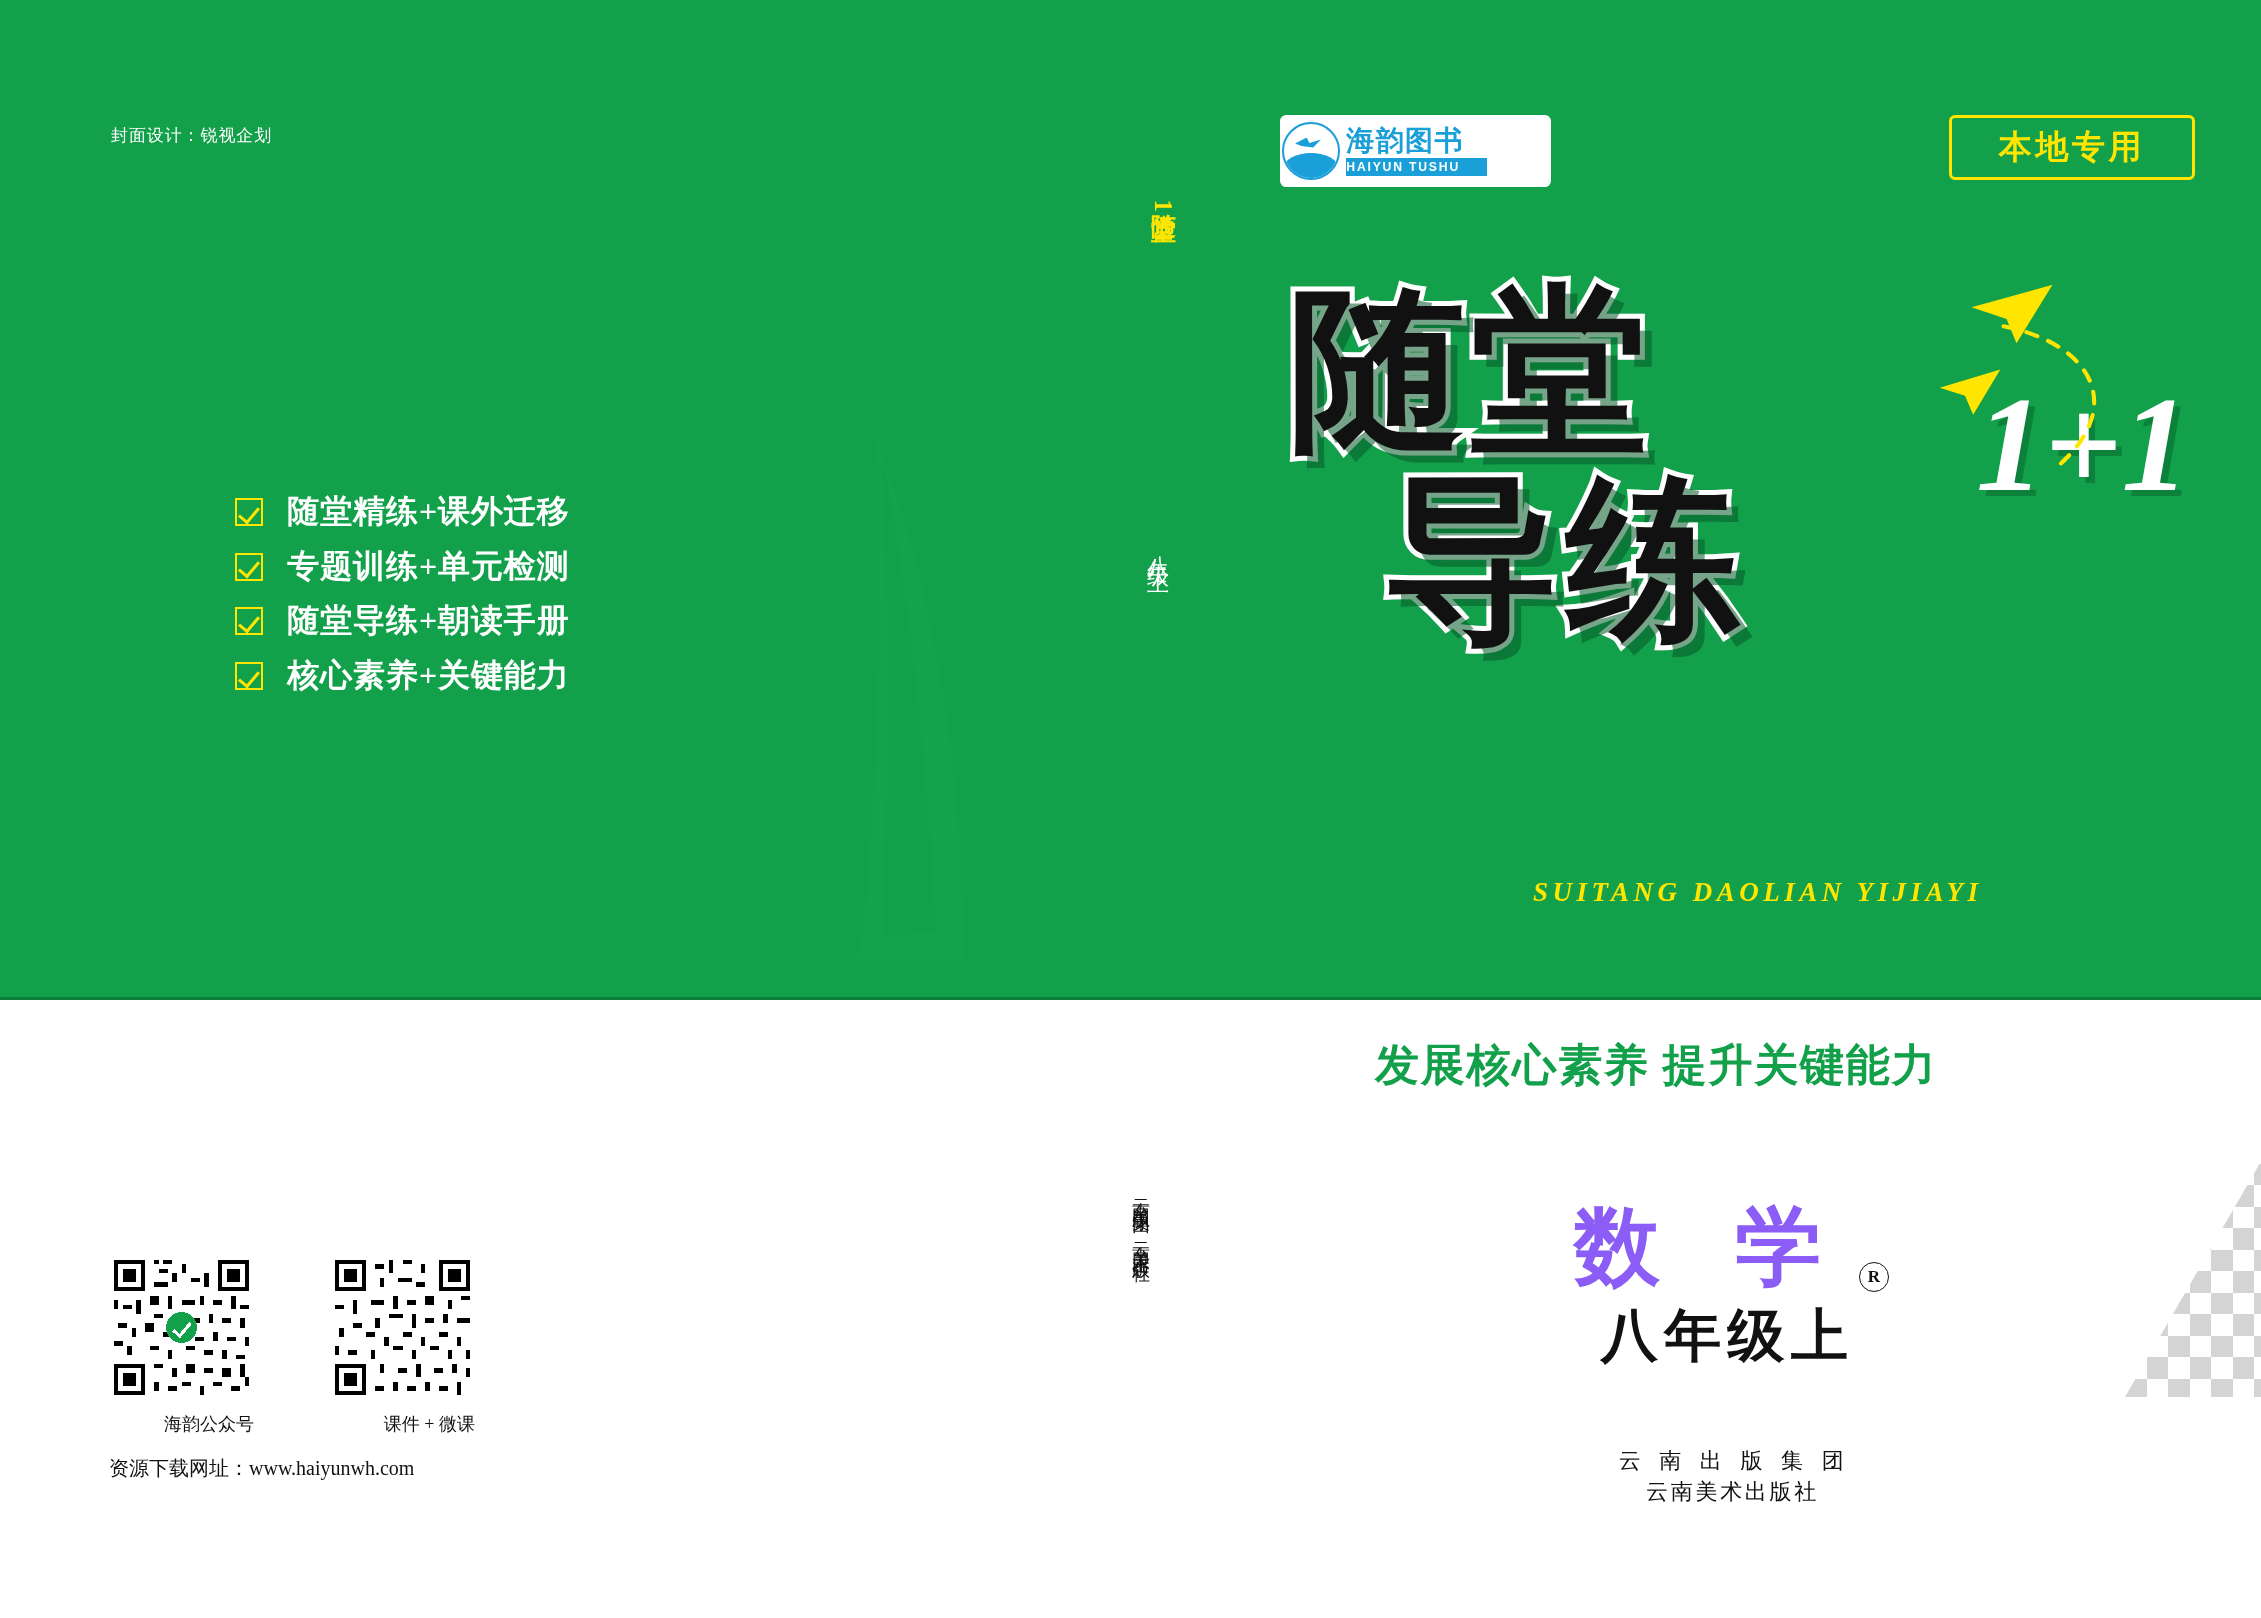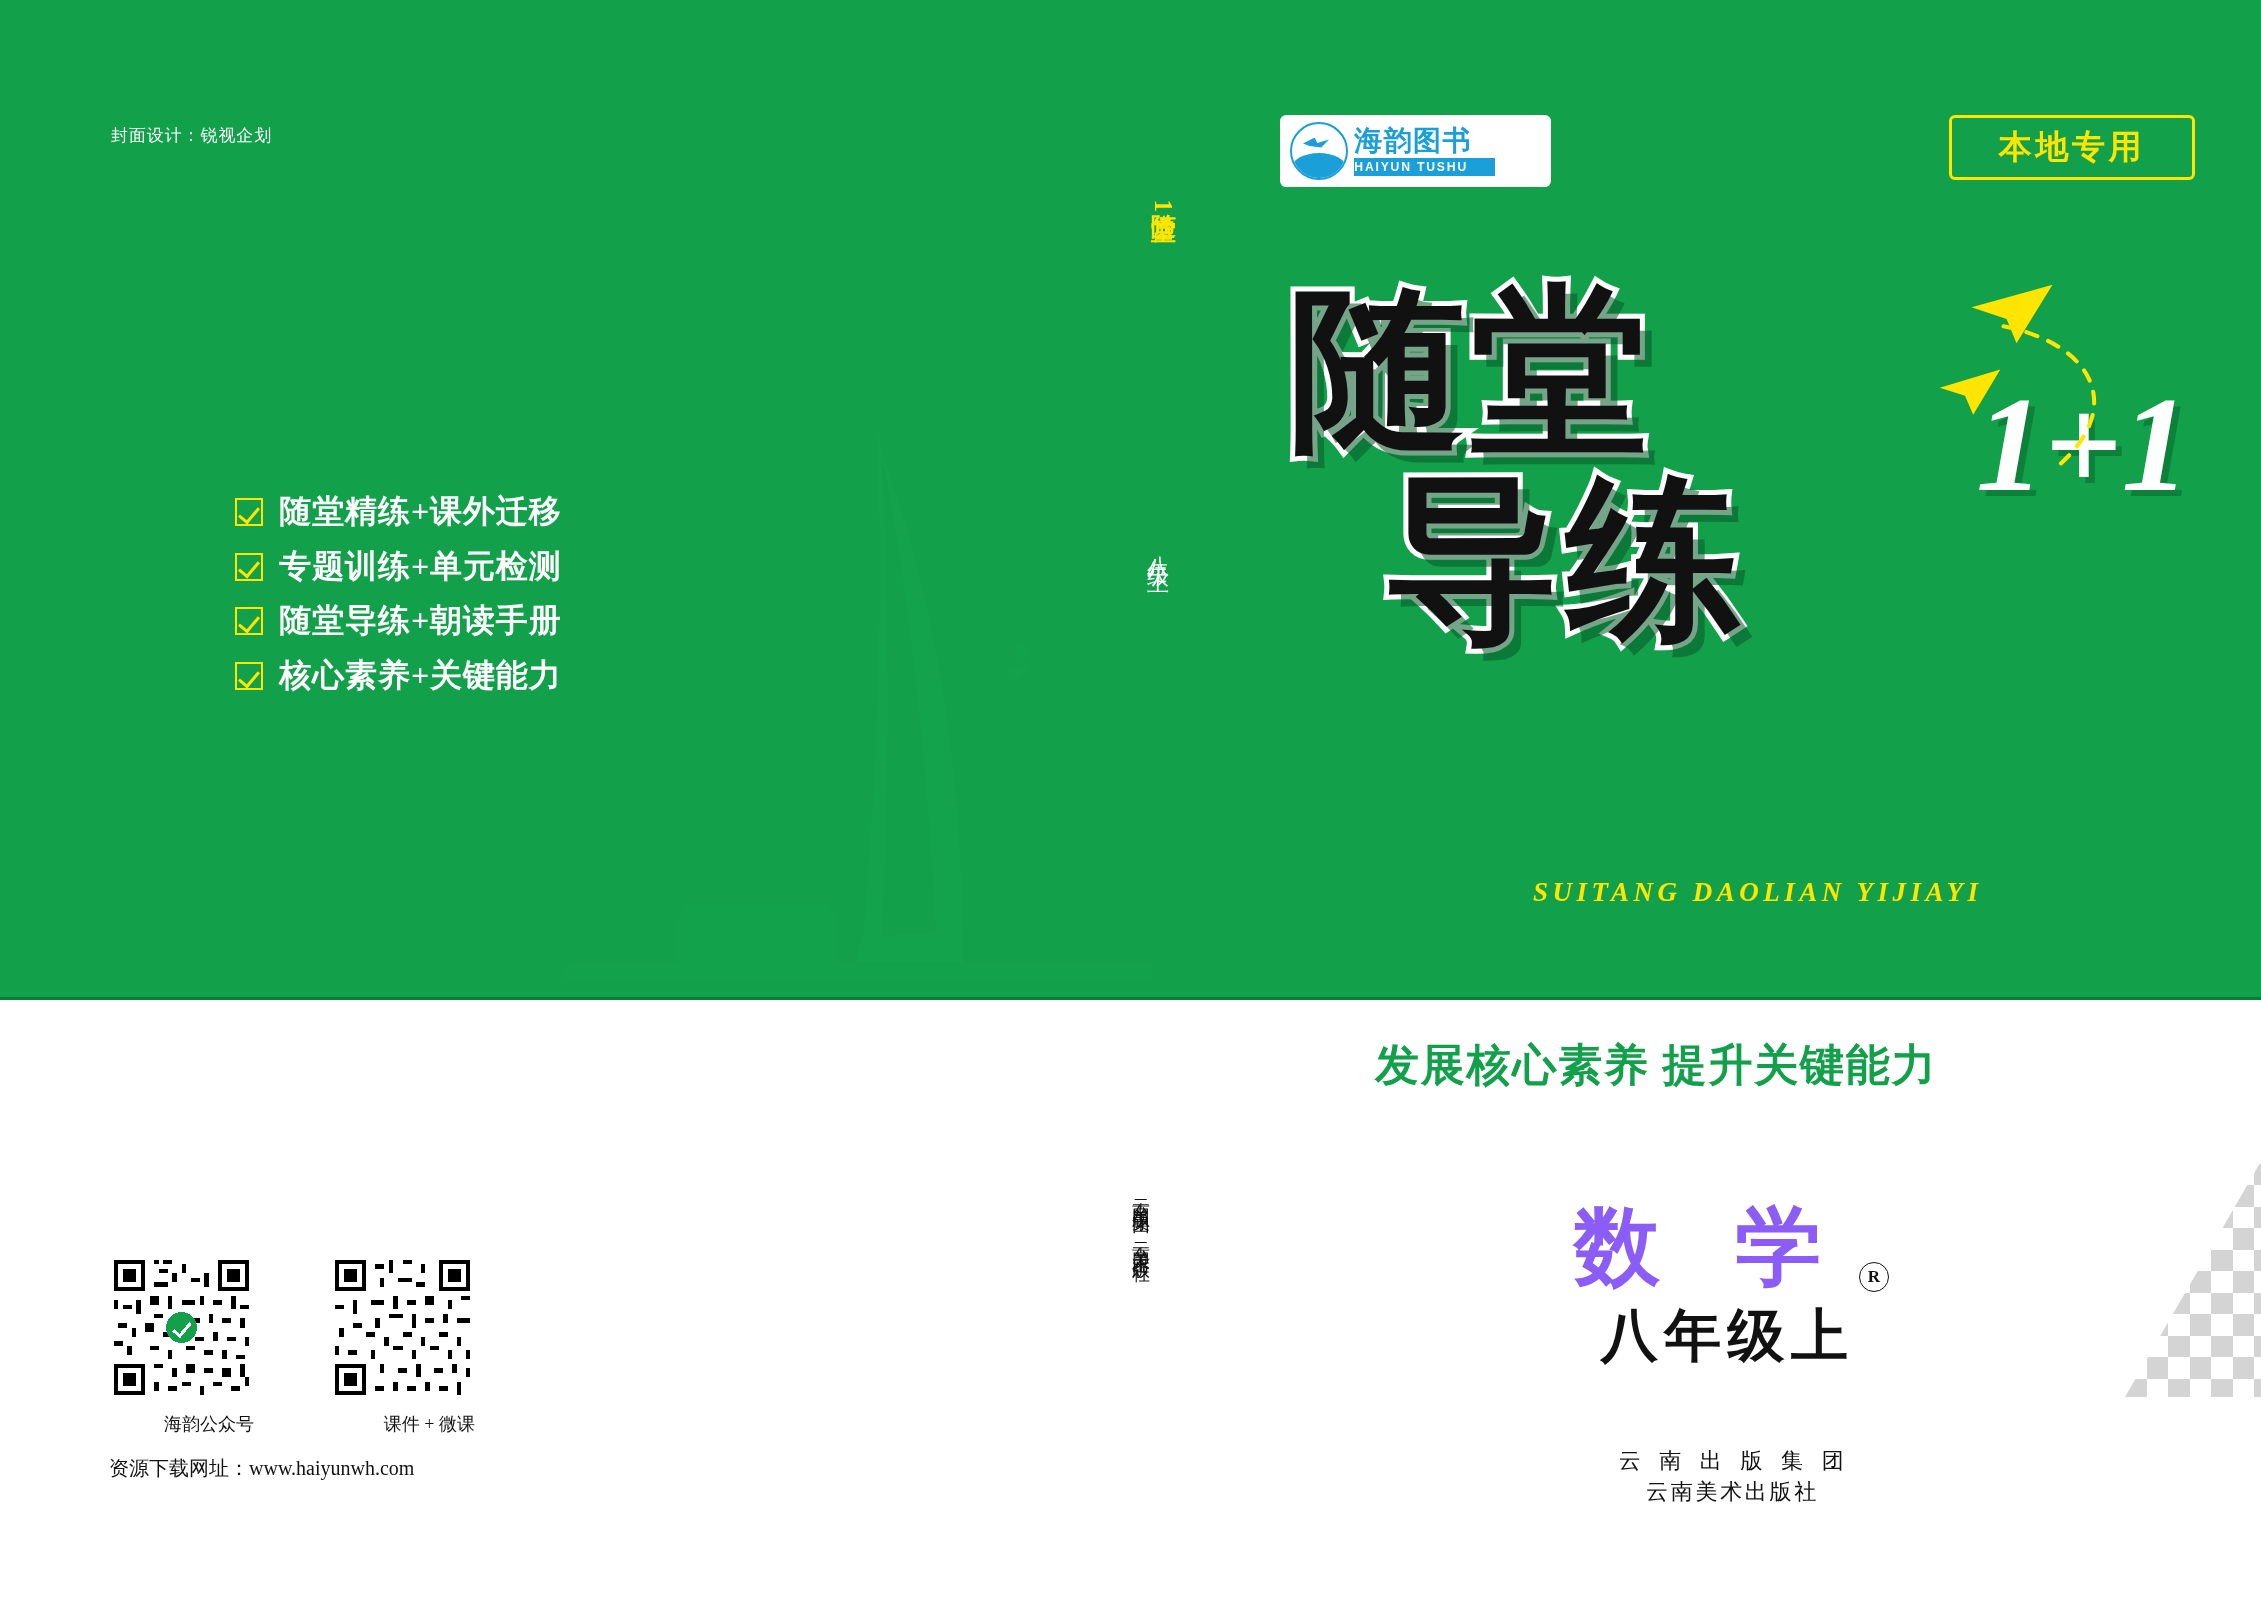--- a/index.html
+++ b/index.html
@@ -89,20 +89,21 @@
     border-bottom: 3.2px solid #ffe500;
     transform: rotate(40deg);
   }
   .feature-text {
     font-size: 32px;
     color: #ffffff;
     font-family: "Liberation Serif", serif;
     font-weight: bold;
     letter-spacing: 0.9px;
     white-space: nowrap;
+    margin-left: 8px;
   }
   .feature-tagline {
     position: absolute;
     left: 235px;
     top: 787px;
     font-size: 34px;
     color: #ffe500;
     font-family: "Liberation Serif", serif;
     font-weight: bold;
     letter-spacing: 1.8px;
@@ -185,21 +186,21 @@
   .publisher-logo {
     position: absolute;
     left: 1280px;
     top: 115px;
     width: 271px;
     height: 72px;
     background: #ffffff;
     border-radius: 6.3px;
     display: flex;
     align-items: center;
-    padding: 0 10px;
+    padding: 0 2px;
     box-sizing: border-box;
   }
   .logo-mark {
     width: 54px;
     height: 54px;
     border-radius: 50%;
     background: #ffffff;
     border: 2.7px solid #1a9fd8;
     position: relative;
     flex: 0 0 auto;

